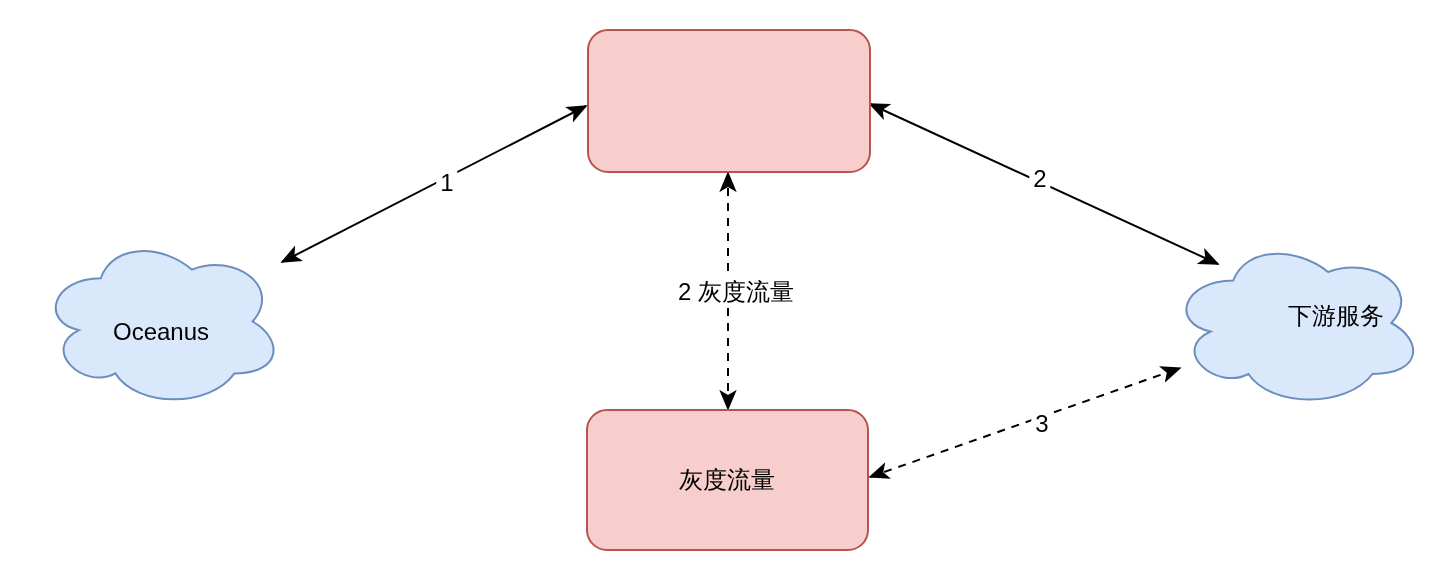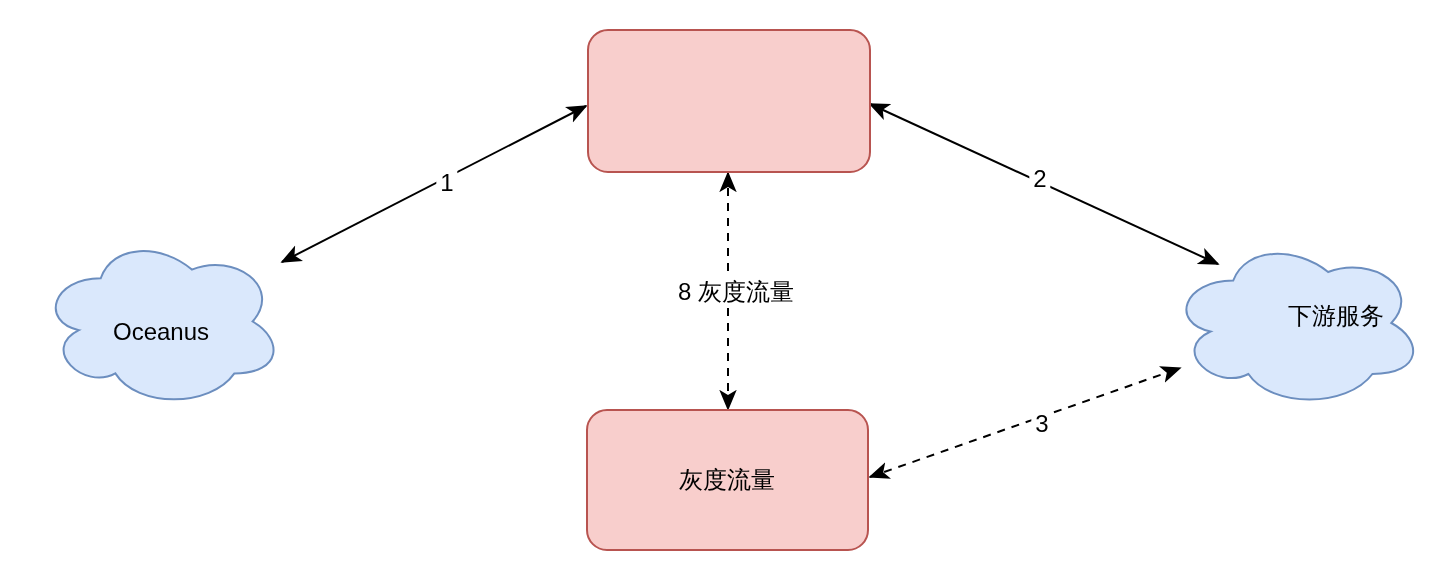--- a/index.html
+++ b/index.html
@@ -87,16 +87,16 @@
 
     <rect class="rounded-node" x="587" y="410" width="281" height="140" rx="20" ry="20"></rect>
   </svg>
 
   <div class="label" style="left:161px; top:332px;">Oceanus</div>
   <div class="label" style="left:727px; top:480px;">灰度流量</div>
   <div class="label" style="left:1296px; top:316px;margin-left:40px;">下游服务</div>
 
   <div class="label edge-label" style="left:447px; top:183px;">1</div>
   <div class="label edge-label" style="left:1040px; top:179px;">2</div>
-  <div class="label edge-label" style="left:736px; top:292px;">8 灰度流量</div>
+  <div class="label edge-label" style="left:736px; top:292px;">2 灰度流量</div>
   <div class="label edge-label" style="left:1042px; top:424px;">3</div>
 
 </div>
 
 </body></html>

